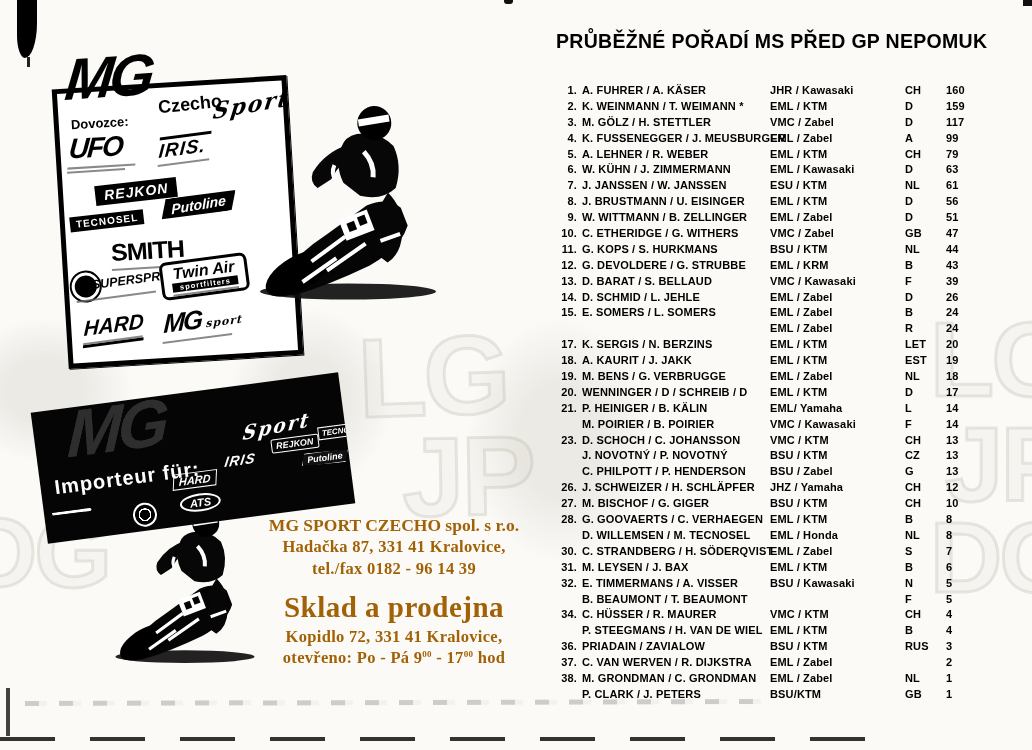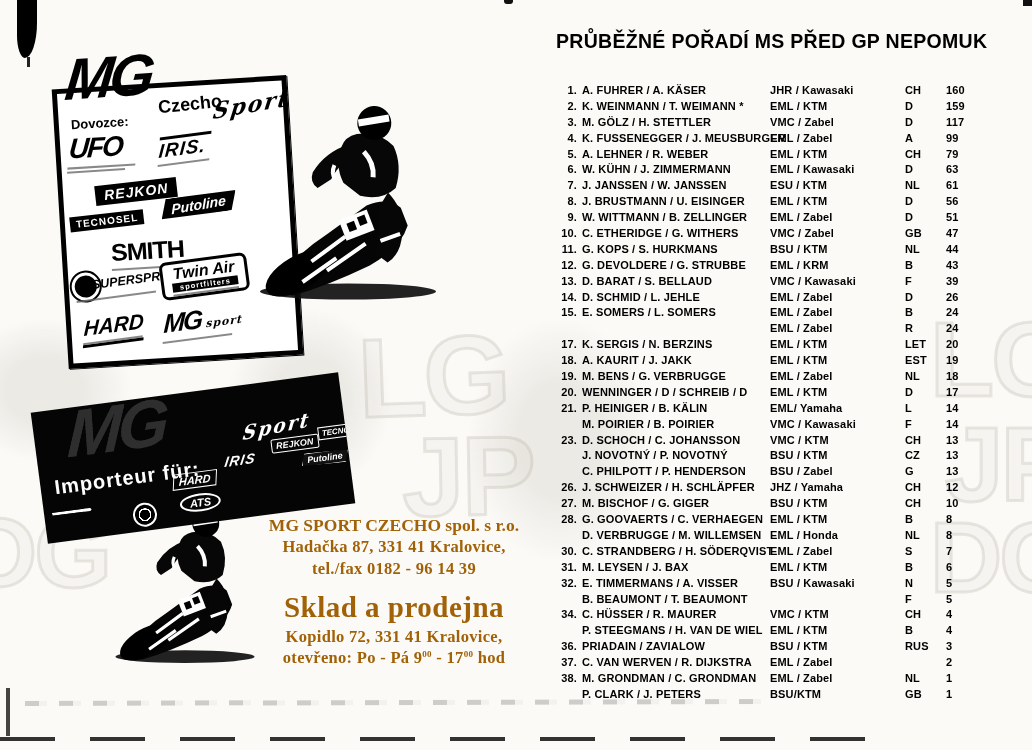--- a/index.html
+++ b/index.html
@@ -420,21 +420,21 @@
         </div>
         <div class="srow">
           <span class="c-rank">28.</span>
           <span class="c-crew">G. GOOVAERTS / C. VERHAEGEN</span>
           <span class="c-team">EML / KTM</span>
           <span class="c-nat">B</span>
           <span class="c-pts">8</span>
         </div>
         <div class="srow">
           <span class="c-rank"></span>
-          <span class="c-crew">D. VERBRUGGE / M. WILLEMSEN</span>
+          <span class="c-crew">D. WILLEMSEN / M. TECNOSEL</span>
           <span class="c-team">EML / Honda</span>
           <span class="c-nat">NL</span>
           <span class="c-pts">8</span>
         </div>
         <div class="srow">
           <span class="c-rank">30.</span>
           <span class="c-crew">C. STRANDBERG / H. SÖDERQVIST</span>
           <span class="c-team">EML / Zabel</span>
           <span class="c-nat">S</span>
           <span class="c-pts">7</span>

